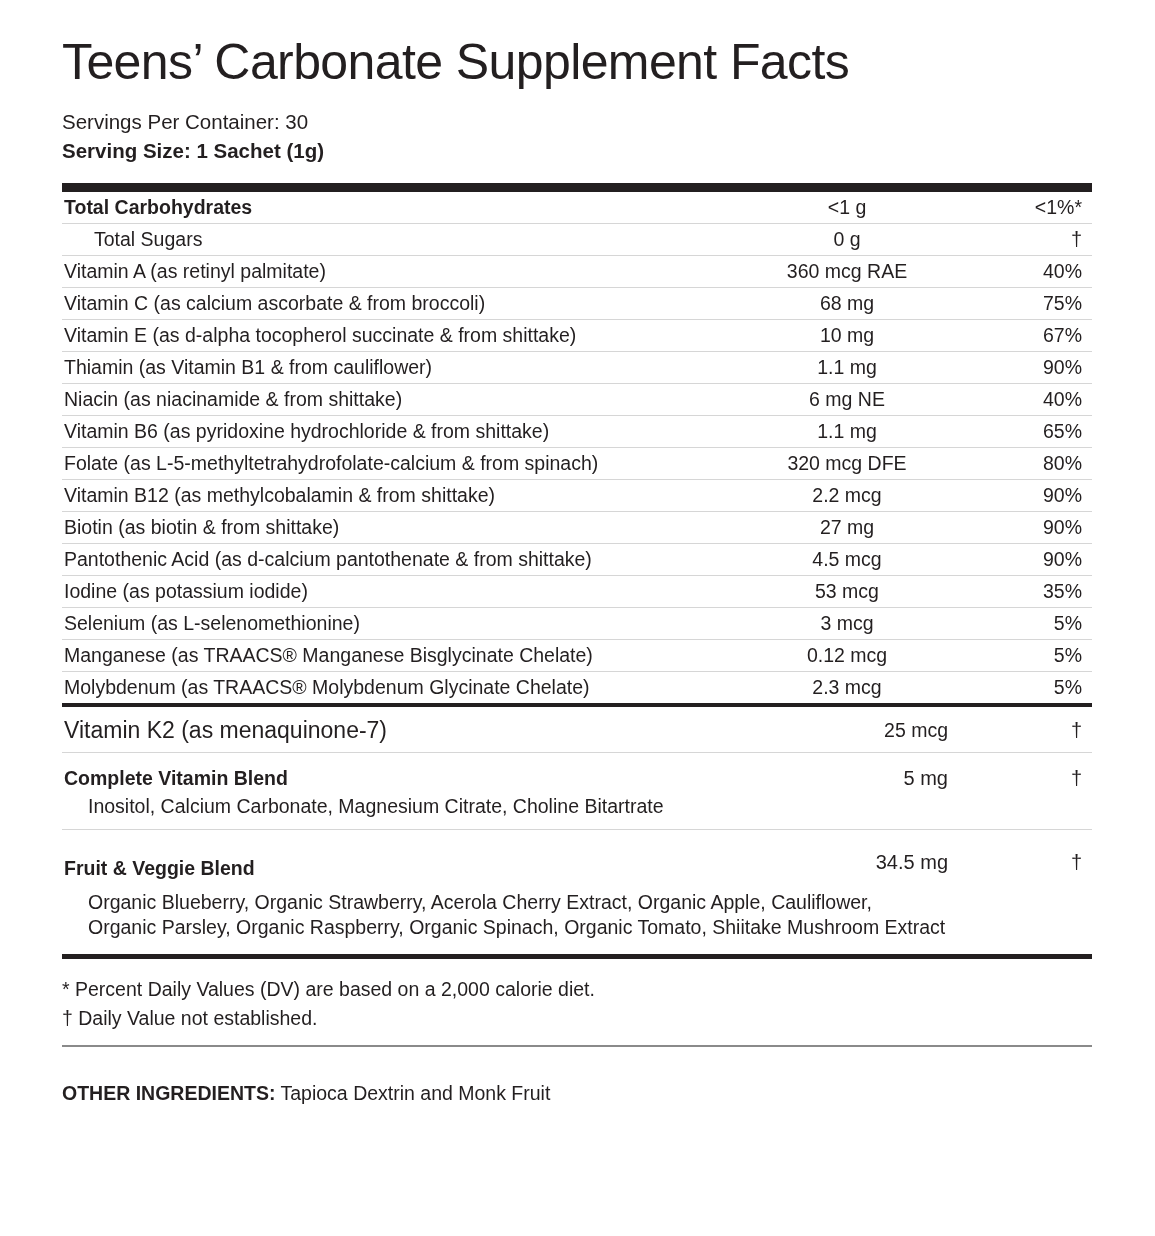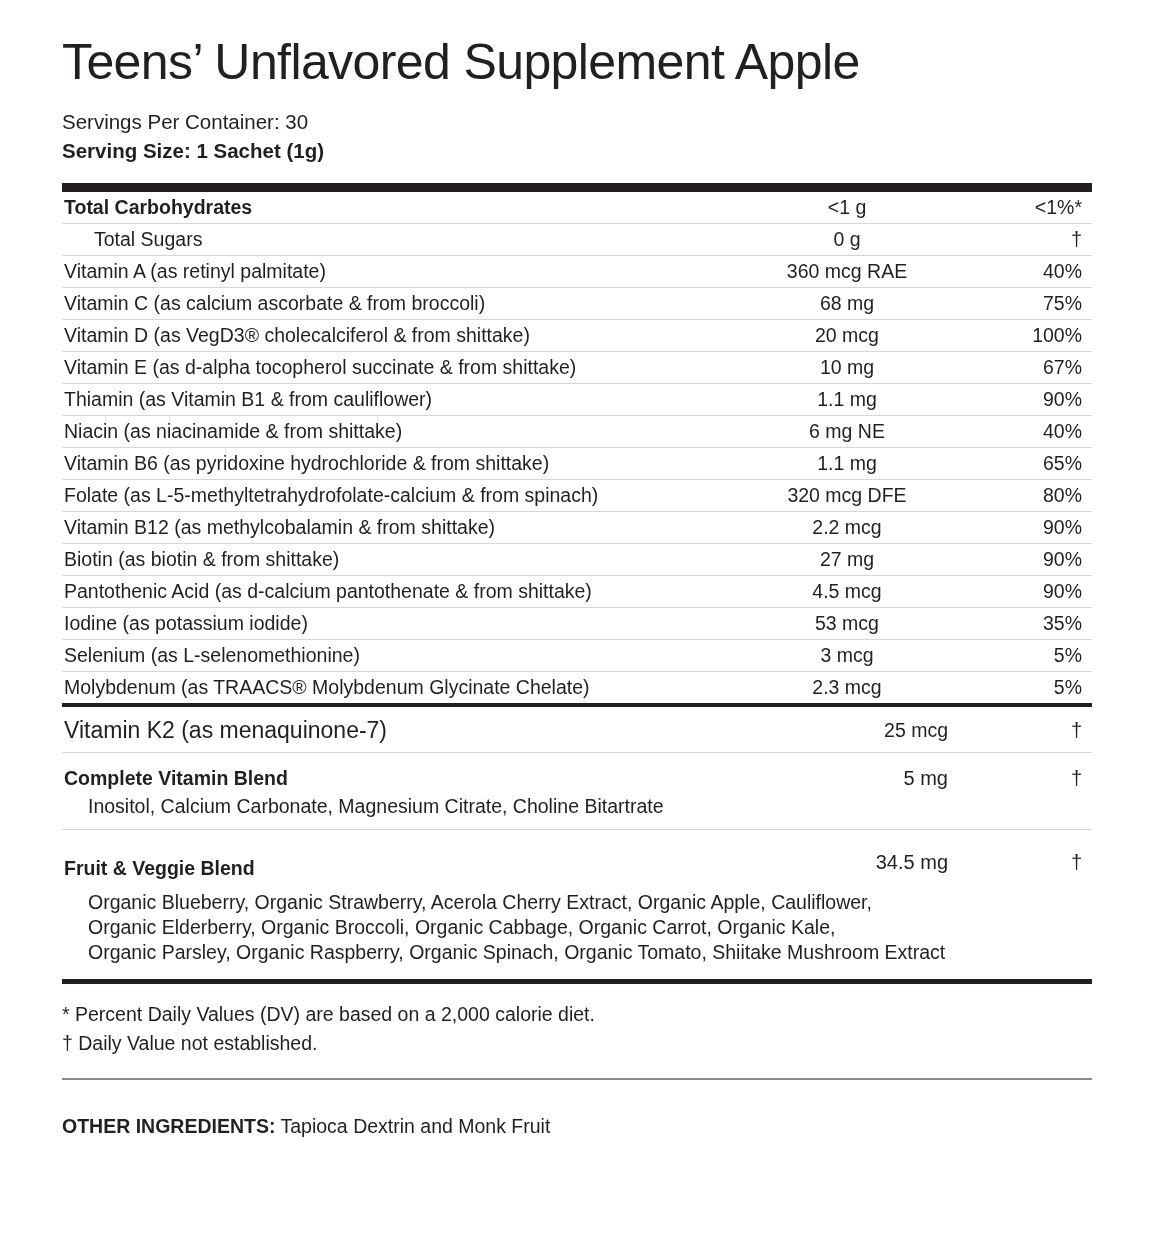--- a/index.html
+++ b/index.html
@@ -159,21 +159,21 @@
     font-size: 19.5px; line-height: 31px;
   }
   .k2-dv {
     width: 134px; text-align: right; padding-right: 10px;
     font-size: 20px; line-height: 31px;
   }
 
   
   .footnotes {
     padding-top: 16px;
-    padding-bottom: 20px;
+    padding-bottom: 12px;
     font-size: 19.5px;
     line-height: 29px;
   }
   .footnotes .fn-line { display: block; }
 
   .other-ing {
     padding-top: 32px;
     font-size: 19.5px;
     line-height: 28px;
   }
@@ -181,21 +181,21 @@
   .other-ing .oi-value { font-weight: 400; }
 
   .spacer-k2-top { height: 8px; }
   .blend-gap { height: 10px; }
 </style>
 </head>
 <body>
 
 <div class="page">
 
-  <h1 class="title">Teens’ Unflavored Supplement Apple</h1>
+  <h1 class="title">Teens’ Carbonate Supplement Facts</h1>
 
   <div class="serving-info">
     <div class="line-regular">Servings Per Container: 30</div>
     <div class="line-bold">Serving Size: 1 Sachet (1g)</div>
   </div>
 
   <div style="height:18px"></div>
 
   <div class="rule-thick"></div>
 
@@ -223,25 +223,20 @@
         <td class="name-cell">Vitamin A (as retinyl palmitate)</td>
         <td class="amount-cell">360 mcg RAE</td>
         <td class="dv-cell">40%</td>
       </tr>
       <tr class="data-row">
         <td class="name-cell">Vitamin C (as calcium ascorbate &amp; from broccoli)</td>
         <td class="amount-cell">68 mg</td>
         <td class="dv-cell">75%</td>
       </tr>
       <tr class="data-row">
-        <td class="name-cell">Vitamin D (as VegD3® cholecalciferol &amp; from shittake)</td>
-        <td class="amount-cell">20 mcg</td>
-        <td class="dv-cell">100%</td>
-      </tr>
-      <tr class="data-row">
         <td class="name-cell">Vitamin E (as d-alpha tocopherol succinate &amp; from shittake)</td>
         <td class="amount-cell">10 mg</td>
         <td class="dv-cell">67%</td>
       </tr>
       <tr class="data-row">
         <td class="name-cell">Thiamin (as Vitamin B1 &amp; from cauliflower)</td>
         <td class="amount-cell">1.1 mg</td>
         <td class="dv-cell">90%</td>
       </tr>
       <tr class="data-row">
@@ -275,20 +270,25 @@
         <td class="dv-cell">90%</td>
       </tr>
       <tr class="data-row">
         <td class="name-cell">Iodine (as potassium iodide)</td>
         <td class="amount-cell">53 mcg</td>
         <td class="dv-cell">35%</td>
       </tr>
       <tr class="data-row">
         <td class="name-cell">Selenium (as L-selenomethionine)</td>
         <td class="amount-cell">3 mcg</td>
+        <td class="dv-cell">5%</td>
+      </tr>
+      <tr class="data-row">
+        <td class="name-cell">Manganese (as TRAACS® Manganese Bisglycinate Chelate)</td>
+        <td class="amount-cell">0.12 mcg</td>
         <td class="dv-cell">5%</td>
       </tr>
       <tr class="data-row last-in-group">
         <td class="name-cell">Molybdenum (as TRAACS® Molybdenum Glycinate Chelate)</td>
         <td class="amount-cell">2.3 mcg</td>
         <td class="dv-cell">5%</td>
       </tr>
     </tbody>
   </table>
 
@@ -319,21 +319,20 @@
 
   <div class="blend-block no-border">
     <div class="blend-gap"></div>
     <div class="blend-row">
       <div class="blend-name">Fruit &amp; Veggie Blend</div>
       <div class="blend-amount" style="line-height:44px">34.5 mg</div>
       <div class="blend-dv" style="line-height:44px">†</div>
     </div>
     <div class="blend-ingredients" style="padding-top:6px">
       <span class="ing-line">Organic Blueberry, Organic Strawberry, Acerola Cherry Extract, Organic Apple, Cauliflower,</span>
-      <span class="ing-line">Organic Elderberry, Organic Broccoli, Organic Cabbage, Organic Carrot, Organic Kale,</span>
       <span class="ing-line">Organic Parsley, Organic Raspberry, Organic Spinach, Organic Tomato, Shiitake Mushroom Extract</span>
     </div>
     <div style="height:8px"></div>
   </div>
 
   <div class="rule-thick"></div>
 
   <div class="footnotes">
     <span class="fn-line">* Percent Daily Values (DV) are based on a 2,000 calorie diet.</span>
     <span class="fn-line">† Daily Value not established.</span>

